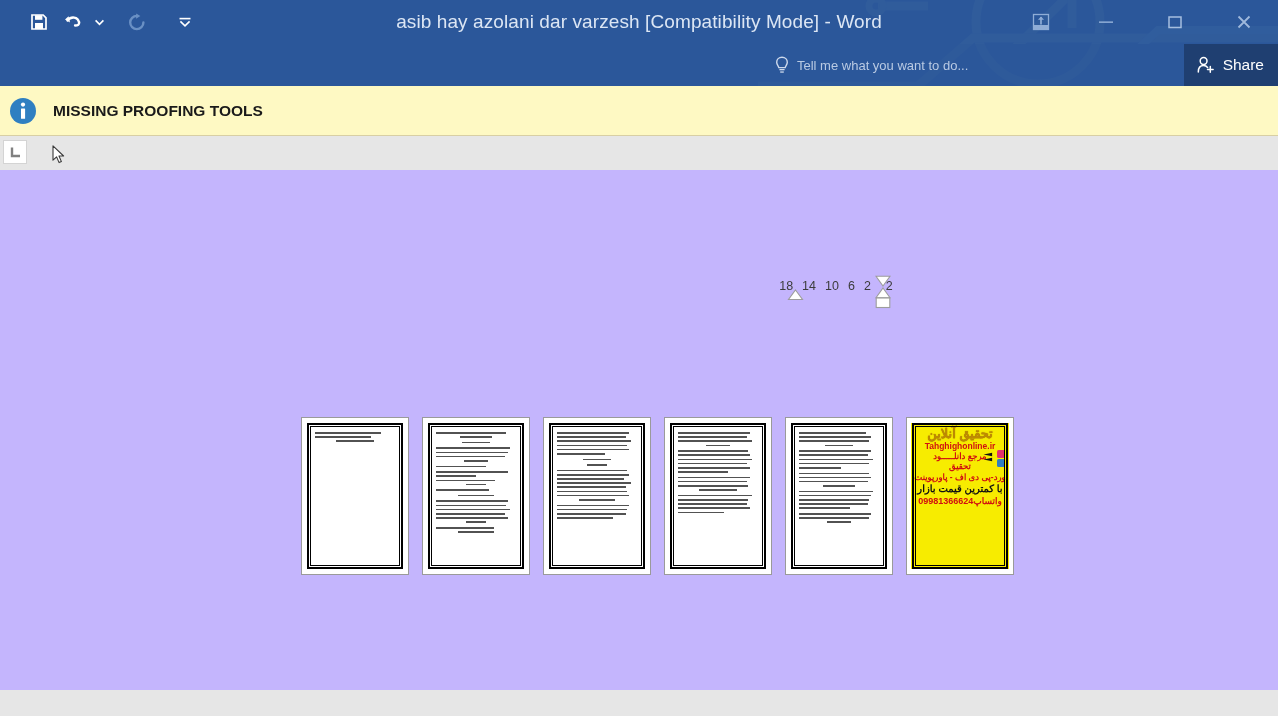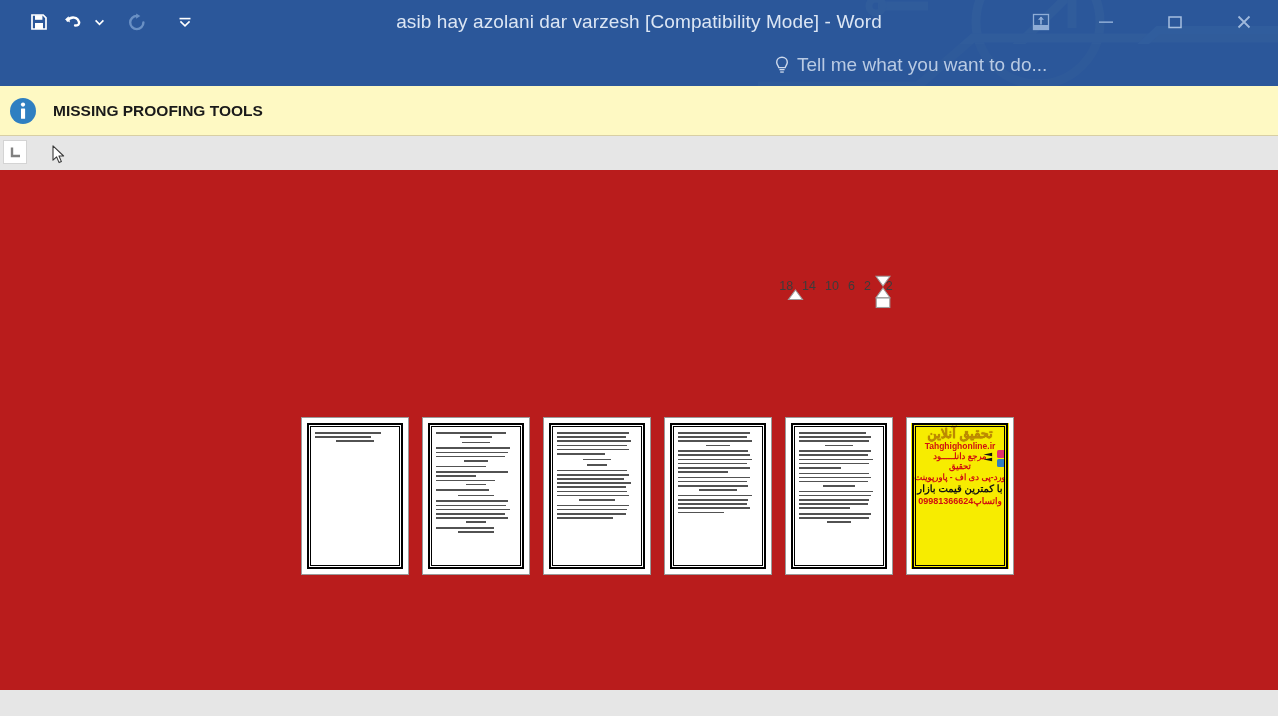--- a/index.html
+++ b/index.html
@@ -120,21 +120,21 @@
   .tellme {
     position: absolute;
     left: 775px; top: 0;
     height: 42px;
     display: flex;
     align-items: center;
     gap: 8px;
   }
   .tellme-text {
     color: #b9cae3;
-    font-size: 19px;
+    font-size: 13px;
     font-style: normal;
     white-space: nowrap;
   }
   .share-btn {
     position: absolute;
     right: 0; top: 44px;
     height: 42px;
     display: flex;
     align-items: center;
     gap: 7px;
@@ -281,21 +281,21 @@
     line-height: 19px;
     height: 22px;
   }
 
   
   .canvas {
     position: absolute;
     left: 0; top: 170px;
     width: 1278px;
     height: 546px;
-    background: #b91c1c;
+    background: #c4b5fd;
   }
   .pages {
     position: absolute;
     left: 301px; top: 247px;
     display: flex;
     gap: 13px;
   }
   .page {
     width: 108px;
     height: 158px;
@@ -506,20 +506,28 @@
     <div class="tellme">
       <svg width="14" height="20" viewBox="0 0 14 20">
         <path d="M7 2.2 C10.2 2.2 12.3 4.6 12.3 7.3 C12.3 9.6 10.6 10.9 10.2 12.6 L3.8 12.6 C3.4 10.9 1.7 9.6 1.7 7.3 C1.7 4.6 3.8 2.2 7 2.2 Z" fill="none" stroke="#cdd9ec" stroke-width="1.4"></path>
         <rect x="4.4" y="14" width="5.2" height="1.3" fill="#cdd9ec"></rect>
         <rect x="5.2" y="16.4" width="3.6" height="1.3" fill="#cdd9ec"></rect>
       </svg>
       <span class="tellme-text">Tell me what you want to do...</span>
     </div>
   </div>
 
+  <div class="share-btn">
+    <svg width="20" height="20" viewBox="0 0 20 20">
+      <circle cx="7.6" cy="6" r="3.4" fill="none" stroke="#ffffff" stroke-width="1.5"></circle>
+      <path d="M2.3 17 C2.3 12.6 4.7 10.6 7.6 10.6 C9.2 10.6 10.6 11.2 11.6 12.4" fill="none" stroke="#ffffff" stroke-width="1.5" stroke-linecap="round"></path>
+      <path d="M14.3 11.6 L14.3 17.2 M11.5 14.4 L17.1 14.4" stroke="#ffffff" stroke-width="1.5" stroke-linecap="round"></path>
+    </svg>
+    <span>Share</span>
+  </div>
 
   <div class="msgbar">
     <svg class="info-icon" viewBox="0 0 28 28">
       <circle cx="14" cy="14" r="13" fill="#2f7fc1"></circle>
       <circle cx="14" cy="7.6" r="2.1" fill="#ffffff"></circle>
       <rect x="12" y="11.4" width="4.1" height="10.4" rx="0.5" fill="#ffffff"></rect>
     </svg>
     <span class="msg-strong">MISSING PROOFING TOOLS</span>
   </div>
 

